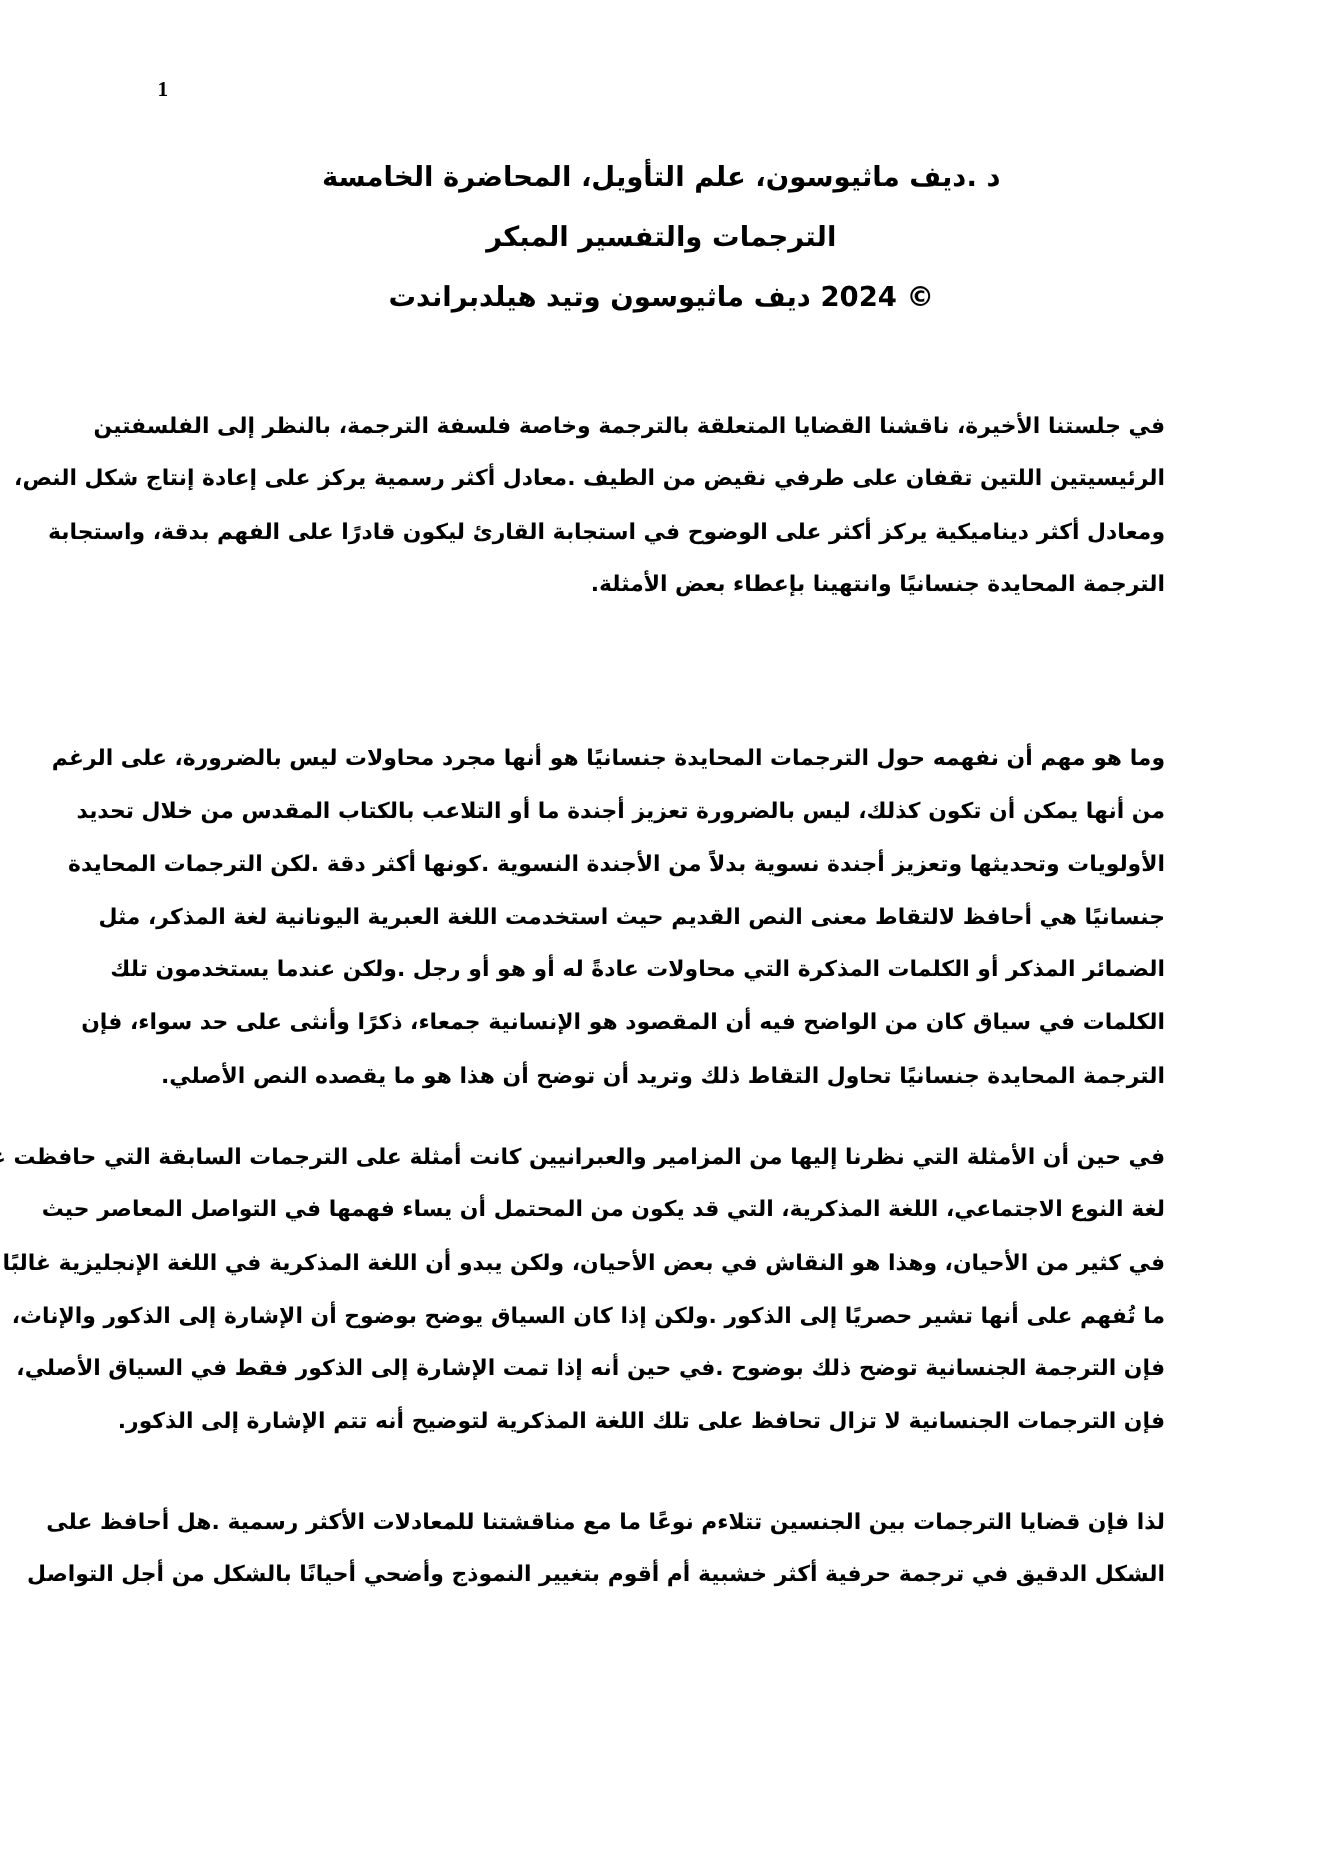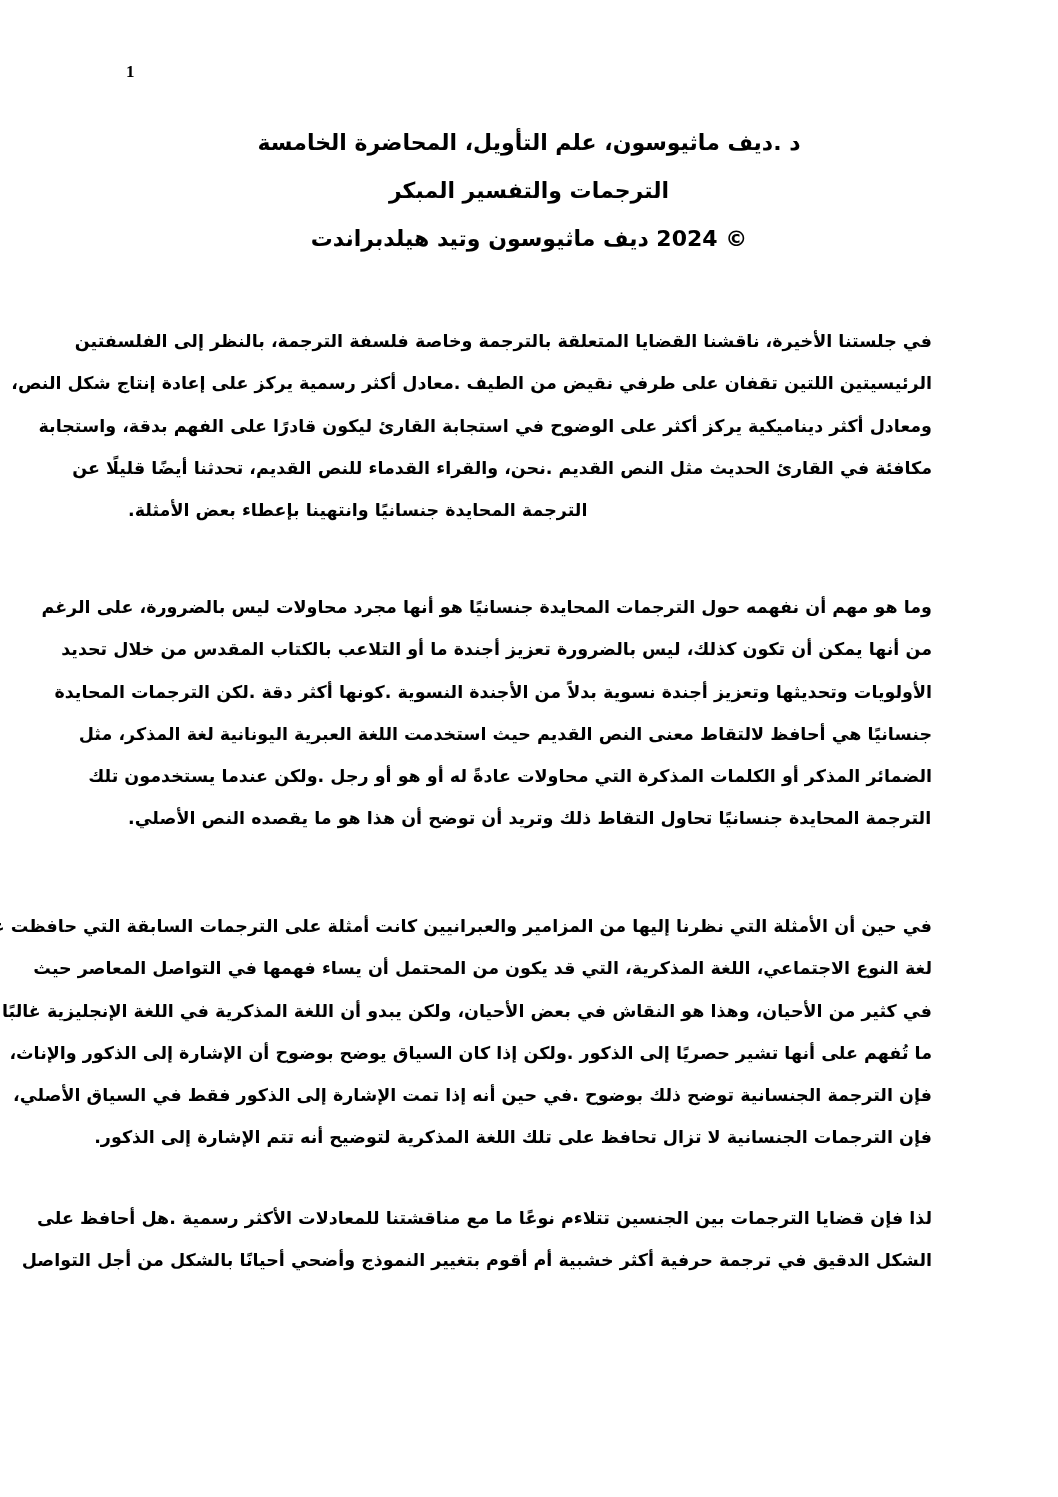--- a/index.html
+++ b/index.html
@@ -36,21 +36,21 @@
       font-size: 22px;
       line-height: 26px;
       height: 48px;
       white-space: nowrap;
     }
     .para {
       position: absolute;
       left: 128px;
       width: 804px;
       direction: rtl;
-      text-align: left;
+      text-align: right;
     }
     .line {
       font-size: 17.5px;
       line-height: 22px;
       height: 42.3px;
       white-space: nowrap;
       font-weight: 600;
     }
     .p1 { top: 330px; }
     .p2 { top: 596px; }
@@ -65,30 +65,30 @@
 <div class="title-block">
   <div class="title-line">د .ديف ماثيوسون، علم التأويل، المحاضرة الخامسة</div>
   <div class="title-line">الترجمات والتفسير المبكر</div>
   <div class="title-line">© 2024 ديف ماثيوسون وتيد هيلدبراندت</div>
 </div>
 
 <div class="para p1">
   <div class="line">في جلستنا الأخيرة، ناقشنا القضايا المتعلقة بالترجمة وخاصة فلسفة الترجمة، بالنظر إلى الفلسفتين</div>
   <div class="line">الرئيسيتين اللتين تقفان على طرفي نقيض من الطيف .معادل أكثر رسمية يركز على إعادة إنتاج شكل النص،</div>
   <div class="line">ومعادل أكثر ديناميكية يركز أكثر على الوضوح في استجابة القارئ ليكون قادرًا على الفهم بدقة، واستجابة</div>
-  <div class="line">مكافئة في القارئ الحديث مثل النص القديم .نحن، والقراء القدماء للنص القديم، تحدثنا أيضًا قليلًا عن</div>
   <div class="line">الترجمة المحايدة جنسانيًا وانتهينا بإعطاء بعض الأمثلة.</div>
 </div>
 
 <div class="para p2">
   <div class="line">وما هو مهم أن نفهمه حول الترجمات المحايدة جنسانيًا هو أنها مجرد محاولات ليس بالضرورة، على الرغم</div>
   <div class="line">من أنها يمكن أن تكون كذلك، ليس بالضرورة تعزيز أجندة ما أو التلاعب بالكتاب المقدس من خلال تحديد</div>
   <div class="line">الأولويات وتحديثها وتعزيز أجندة نسوية بدلاً من الأجندة النسوية .كونها أكثر دقة .لكن الترجمات المحايدة</div>
   <div class="line">جنسانيًا هي أحافظ لالتقاط معنى النص القديم حيث استخدمت اللغة العبرية اليونانية لغة المذكر، مثل</div>
   <div class="line">الضمائر المذكر أو الكلمات المذكرة التي محاولات عادةً له أو هو أو رجل .ولكن عندما يستخدمون تلك</div>
+  <div class="line">الكلمات في سياق كان من الواضح فيه أن المقصود هو الإنسانية جمعاء، ذكرًا وأنثى على حد سواء، فإن</div>
   <div class="line">الترجمة المحايدة جنسانيًا تحاول التقاط ذلك وتريد أن توضح أن هذا هو ما يقصده النص الأصلي.</div>
 </div>
 
 <div class="para p3">
   <div class="line">في حين أن الأمثلة التي نظرنا إليها من المزامير والعبرانيين كانت أمثلة على الترجمات السابقة التي حافظت على</div>
   <div class="line">لغة النوع الاجتماعي، اللغة المذكرية، التي قد يكون من المحتمل أن يساء فهمها في التواصل المعاصر حيث</div>
   <div class="line">في كثير من الأحيان، وهذا هو النقاش في بعض الأحيان، ولكن يبدو أن اللغة المذكرية في اللغة الإنجليزية غالبًا</div>
   <div class="line">ما تُفهم على أنها تشير حصريًا إلى الذكور .ولكن إذا كان السياق يوضح بوضوح أن الإشارة إلى الذكور والإناث،</div>
   <div class="line">فإن الترجمة الجنسانية توضح ذلك بوضوح .في حين أنه إذا تمت الإشارة إلى الذكور فقط في السياق الأصلي،</div>
   <div class="line">فإن الترجمات الجنسانية لا تزال تحافظ على تلك اللغة المذكرية لتوضيح أنه تتم الإشارة إلى الذكور.</div>

